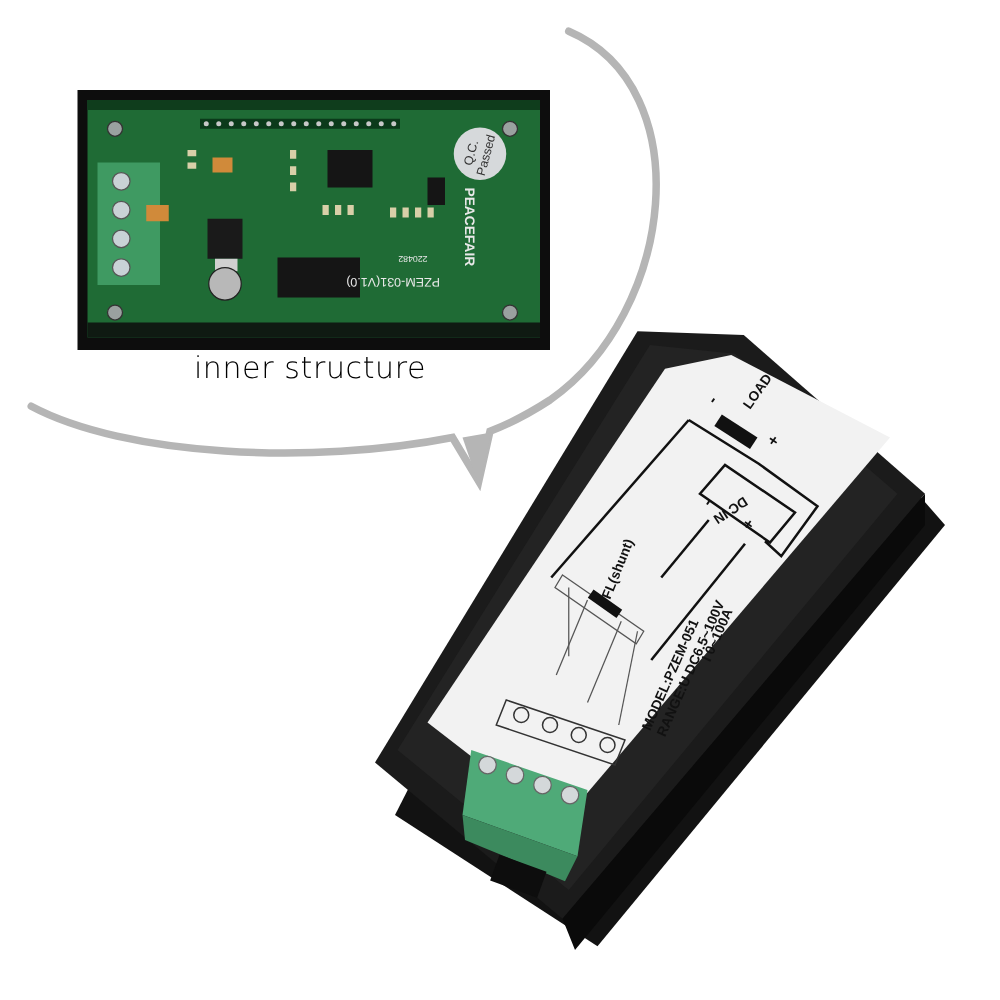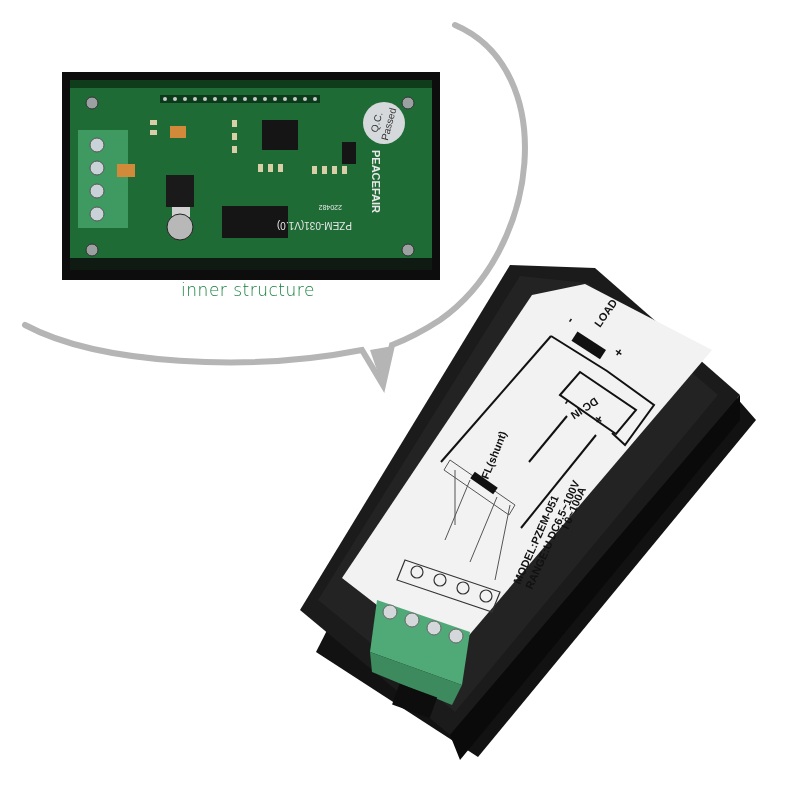--- a/index.html
+++ b/index.html
@@ -1,19 +1,19 @@
 <!DOCTYPE html>
 <html><head>
 <meta charset="utf-8">
 <style>
   html, body { margin:0; padding:0; background:#ffffff; }
   body { width:800px; height:800px; position:relative; overflow:hidden; font-family:"DejaVu Sans", sans-serif; }
   .stage { position:absolute; left:0; top:0; width:800px; height:800px; }
   .caption { position:absolute; left:128px; top:280px; width:240px; text-align:center;
-             font-family:"DejaVu Sans", sans-serif; font-size:17px; color:#15803d; letter-spacing:0.5px; font-weight:300; }
+             font-family:"DejaVu Sans", sans-serif; font-size:24px; color:#000000; letter-spacing:0.5px; font-weight:300; }
   svg text { font-family:"Liberation Sans", sans-serif; }
 </style>
 </head>
 <body>
 
 <div class="stage">
   <svg width="800" height="800" viewBox="0 0 800 800" xmlns="http://www.w3.org/2000/svg">
 
     <g>
       <path d="M 455 25 C 560 70, 540 250, 440 320 C 420 333, 405 340, 392 345 L 383 385 L 362 350 C 250 372, 100 365, 25 325" fill="none" stroke="#b5b5b5" stroke-width="6" stroke-linecap="round"></path>

